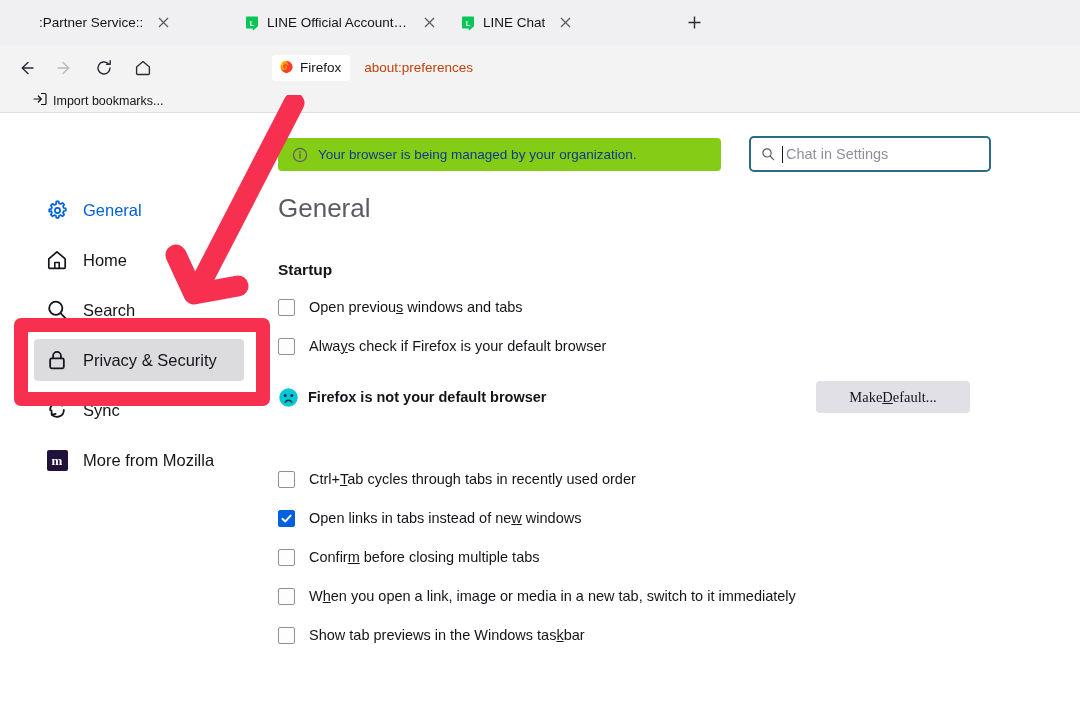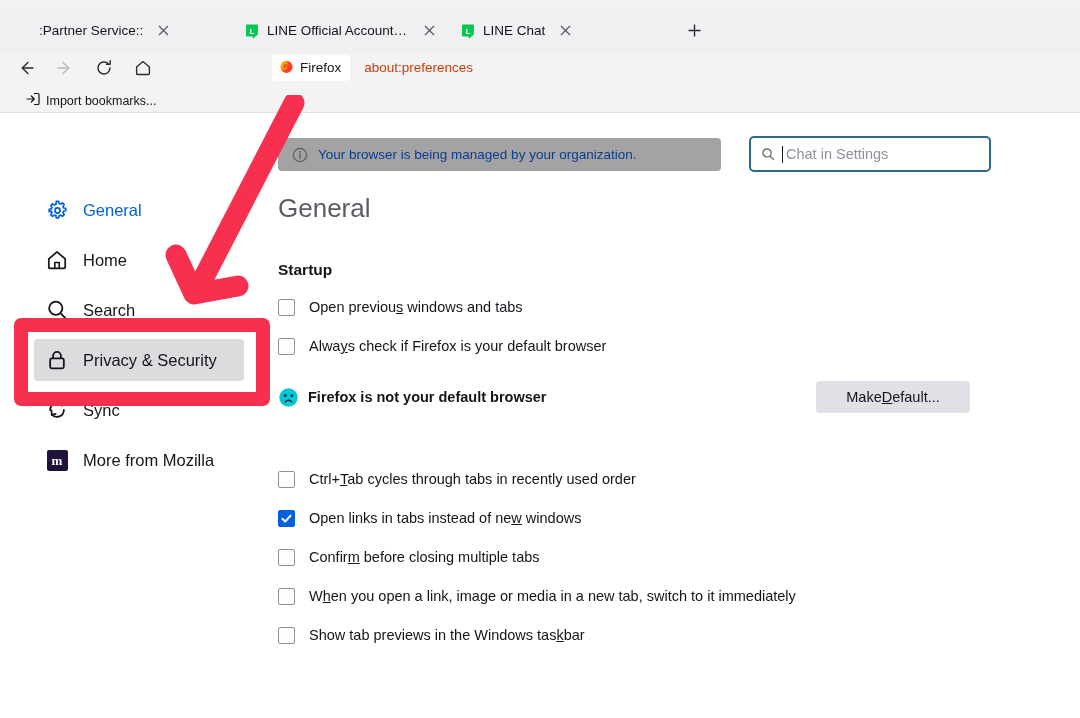--- a/index.html
+++ b/index.html
@@ -23,21 +23,21 @@
     left: 0; top: 0;
     width: 1080px;
     height: 113px;
     background: #f3f3f4;
     box-sizing: border-box;
   }
 
   
   .tab-strip {
     position: absolute;
-    left: 0; top: 8px;
+    left: 0; top: 0;
     width: 1080px;
     height: 45px;
     background: #f0f0f2;
     display: flex;
     align-items: center;
     padding-left: 4px;
     box-sizing: border-box;
   }
   .tab {
     height: 36px;
@@ -153,21 +153,21 @@
   }
 
   
   .bookmarks-bar {
     position: absolute;
     left: 0; top: 90px;
     width: 1080px;
     height: 23px;
     display: flex;
     align-items: center;
-    padding-left: 21px;
+    padding-left: 28px;
     box-sizing: border-box;
     border-bottom: 1px solid #dedee3;
   }
   .bookmark-item {
     display: flex;
     align-items: center;
     gap: 6px;
     padding: 2px 5px;
     border-radius: 3px;
   }
@@ -255,21 +255,21 @@
     position: absolute;
     left: 20px; top: 25px;
     width: 782px;
     height: 33px;
   }
   .managed-notice {
     position: absolute;
     left: 0; top: 0;
     width: 443px;
     height: 33px;
-    background: #a3a3a3;
+    background: #84cc16;
     border-radius: 4px;
     display: flex;
     align-items: center;
     gap: 10px;
     padding: 0 14px;
     box-sizing: border-box;
   }
   .managed-notice .info-icon {
     width: 16px; height: 16px;
     flex: none;
@@ -392,21 +392,21 @@
   }
   .make-default-btn {
     margin-left: auto;
     height: 32px;
     min-width: 154px;
     background: #e0e0e6;
     border: none;
     border-radius: 4px;
     font-size: 14.5px;
     color: #15141a;
-    font-family: Liberation Sans, sans-serif;
+    font-family: Liberation Serif, serif;
     display: flex;
     align-items: center;
     justify-content: center;
     padding: 0 16px;
     box-sizing: border-box;
   }
   .make-default-btn u { text-decoration: underline; }
 
   .tabs-section { margin-top: 55px; }
 

